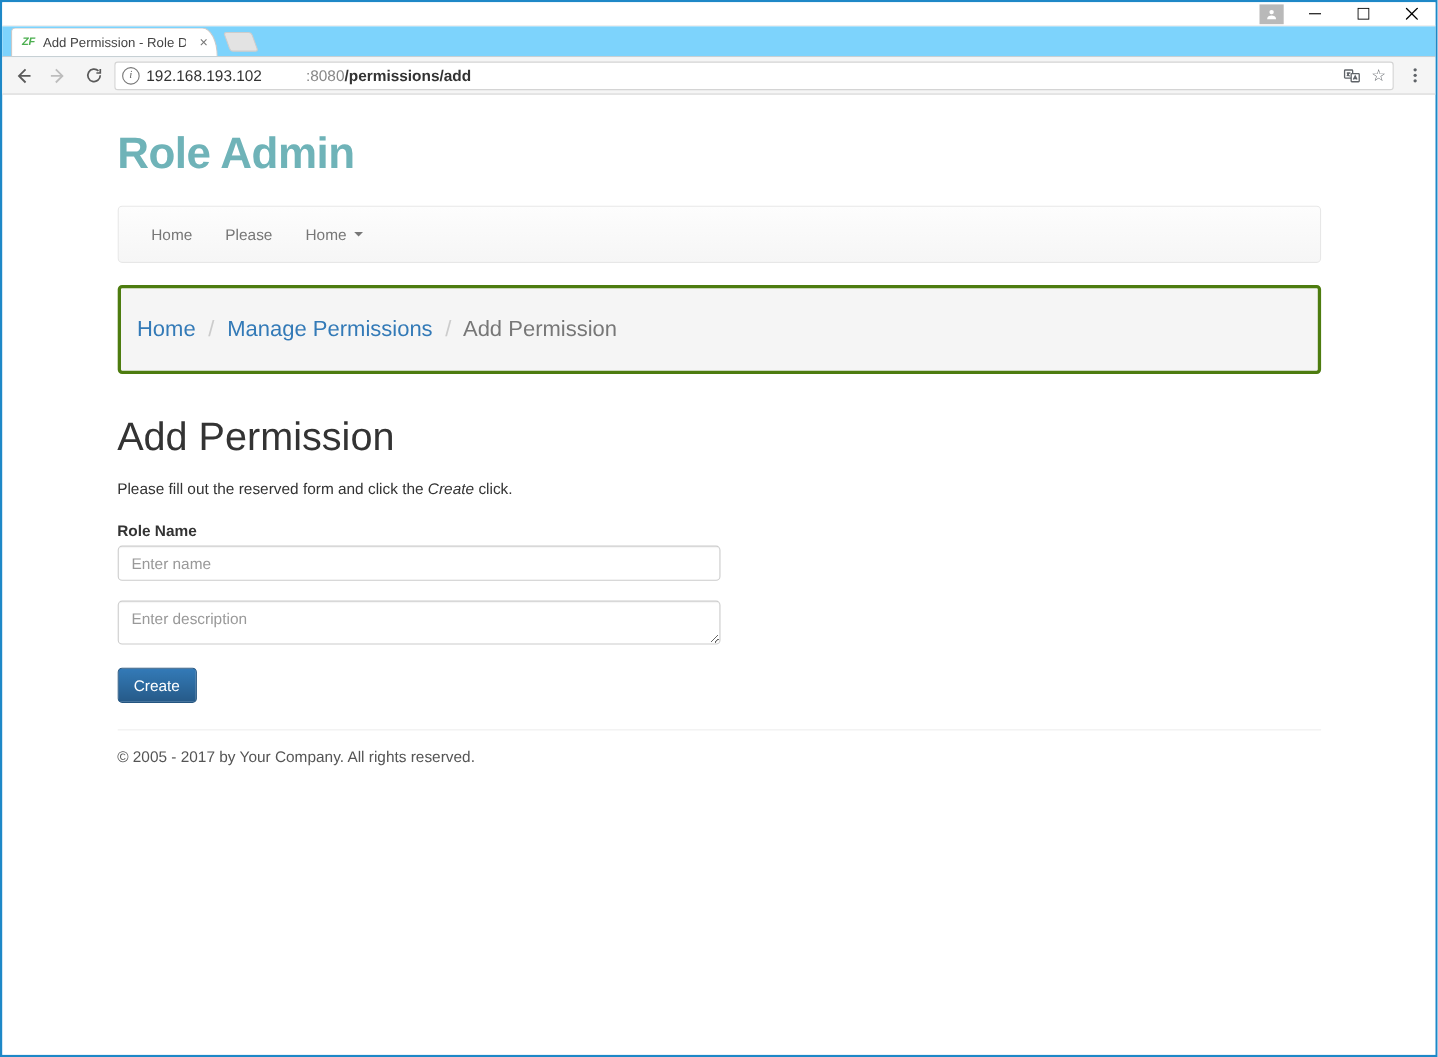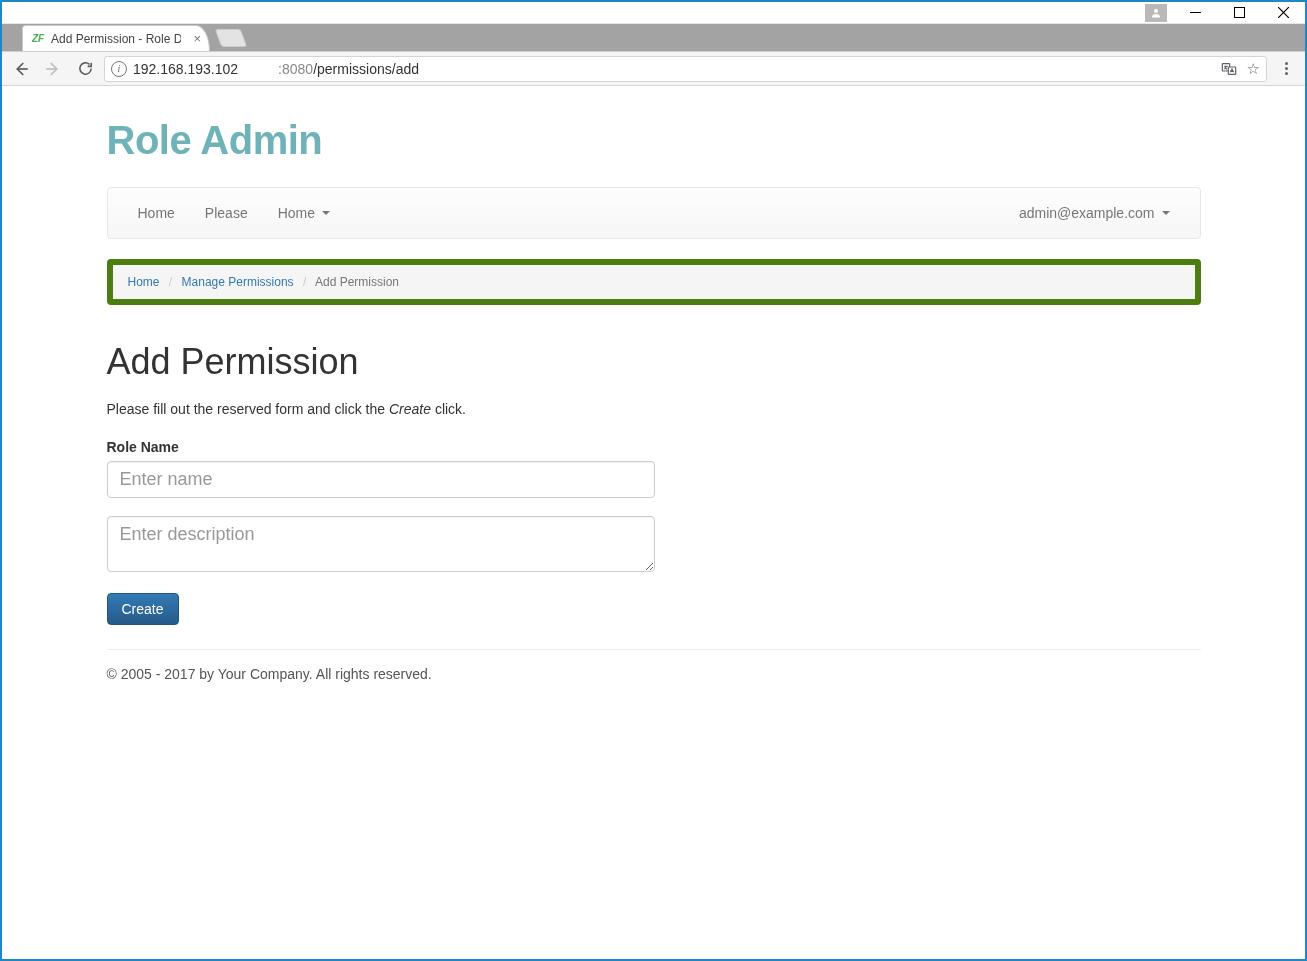--- a/index.html
+++ b/index.html
@@ -35,24 +35,24 @@
   .titlebar .win-btn {
     width: 44px; height: 20px;
     display:flex; align-items:center; justify-content:center;
     font-size: 14px;
     color: #000;
     cursor: default;
   }
   
   .tabstrip {
     height: 28px;
-    background: #a3a3a3;
+    background: #7dd3fc;
     display:flex;
     align-items:flex-end;
-    padding-left: 20px;
+    padding-left: 8px;
     border-bottom: 1px solid #d0d0d0;
   }
   .tab {
     height: 26px;
     background: #fff;
     border: 1px solid #c9c9c9;
     border-bottom: none;
     border-top-left-radius: 4px;
     border-top-right-radius: 14px 26px;
     padding: 0 28px 0 8px;
@@ -114,21 +114,21 @@
     font-size: 14px;
   }
   .omnibox .info-icon {
     width:16px; height:16px; border:1px solid #777; border-radius:50%;
     display:flex; align-items:center; justify-content:center;
     font-size:10px; color:#666;
     font-family: serif; font-style: italic;
   }
   .omnibox .url-host { color:#333; }
   .omnibox .url-port { color:#888;margin-left:40px; }
-  .omnibox .url-path { color:#333; }
+  .omnibox .url-path { color:#333;font-weight:bold; }
   .omnibox .right-icons { margin-left:auto; display:flex; gap:10px; align-items:center; color:#5f6368;}
   .star-icon, .translate-icon { font-size:15px; color:#5f6368;}
   .kebab { width:20px; display:flex; flex-direction:column; align-items:center; gap:2px;}
   .kebab span{ width:3px; height:3px; background:#5f6368; border-radius:50%;}
   
   .viewport {
     position:absolute;
     top: 86px; left:2px; right:2px; bottom:2px;
     background:#fff;
     overflow:auto;
@@ -166,24 +166,24 @@
   .caret {
     display:inline-block; width:0; height:0;
     border-left:4px solid transparent;
     border-right:4px solid transparent;
     border-top:4px solid #777;
     margin-left:2px;
   }
   .breadcrumb {
     margin-top: 20px;
     background: #f5f5f5;
-    border: 6px solid #4d7c0f;
+    border: 3px solid #4d7c0f;
     border-radius: 4px;
-    padding: 10px 15px;
-    font-size:12px;
+    padding: 26px 15px;
+    font-size:20px;
     color:#777;
   }
   .breadcrumb a { color:#337ab7; text-decoration:none; }
   .breadcrumb .sep { color:#ccc; padding:0 6px; }
   .breadcrumb .active { color:#777; }
   h1.page-title {
     font-size: 36px;
     font-weight: 500;
     color:#333;
     margin-top: 36px;
@@ -191,27 +191,27 @@
   }
   .lead { font-size:14px; color:#333; margin-bottom: 22px;}
   .lead em { font-style: italic; }
   .form-group { margin-bottom: 18px; width: 548px;}
   .form-group label { font-weight:700; display:block; margin-bottom:6px; font-size:14px;}
   .form-control {
     width:100%;
     border:1px solid #ccc;
     border-radius:4px;
     padding:7px 12px;
-    font-size:18px;
+    font-size:14px;
     color:#555;
     background:#fff;
     box-shadow: inset 0 1px 1px rgba(0,0,0,.05);
     font-family: inherit;
   }
-  textarea.form-control { height: 56px; resize: vertical; }
+  textarea.form-control { height: 40px; resize: vertical; }
   .btn-primary {
     background:#2e6da4;
     background: linear-gradient(#337ab7,#265a88);
     border:1px solid #245580;
     color:#fff;
     padding:7px 14px;
     border-radius:4px;
     font-size:14px;
     cursor:pointer;
   }
@@ -315,26 +315,20 @@
               <span>Home</span>
             </a>
           <a href="#" class="nav-link">
               <span>Please</span>
             </a>
           <a href="#" class="nav-link">
               <span>Home</span>
               <span class="caret"></span>
             </a>
         </div>
-        <div class="nav-right">
-          <a href="#" class="nav-link">
-              <span>admin@example.com</span>
-              <span class="caret"></span>
-            </a>
-        </div>
       </div>
 
       <div class="breadcrumb">
         <a href="#">Home</a>
         <span class="sep">/</span>
         <a href="#">Manage Permissions</a>
         <span class="sep">/</span>
         <span class="active">Add Permission</span>
       </div>
 

